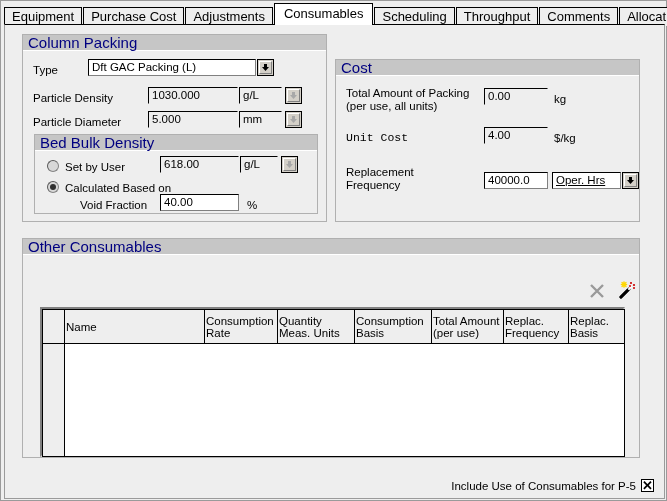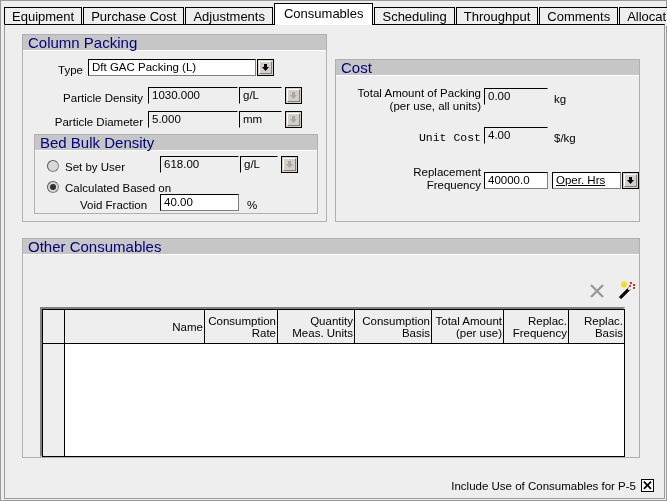--- a/index.html
+++ b/index.html
@@ -88,21 +88,21 @@
   }
 
   
   .lbl {
     position: absolute;
     font-size: 11.5px;
     color: #000000;
     white-space: nowrap;
     line-height: 12px;
   }
-  .lbl.right { text-align: right; }
+  .lbl.right { }
 
   
   .fld {
     position: absolute;
     box-sizing: border-box;
     height: 17px;
     line-height: 15px;
     font-size: 11.5px;
     font-family: "Liberation Sans", sans-serif;
     padding: 0 3px;
@@ -198,21 +198,21 @@
     table-layout: fixed;
   }
   table.grid th {
     background: #eeeeee;
     border: 1px solid #000000;
     font-size: 11.5px;
     font-weight: normal;
     height: 33px;
     line-height: 12px;
     padding: 0 1px;
-    text-align: right;
+    text-align: left;
     vertical-align: middle;
     color: #000000;
   }
   table.grid td {
     background: #ffffff;
     border: 1px solid #000000;
     border-top: none;
     height: 112px;
     vertical-align: top;
     padding: 0;

